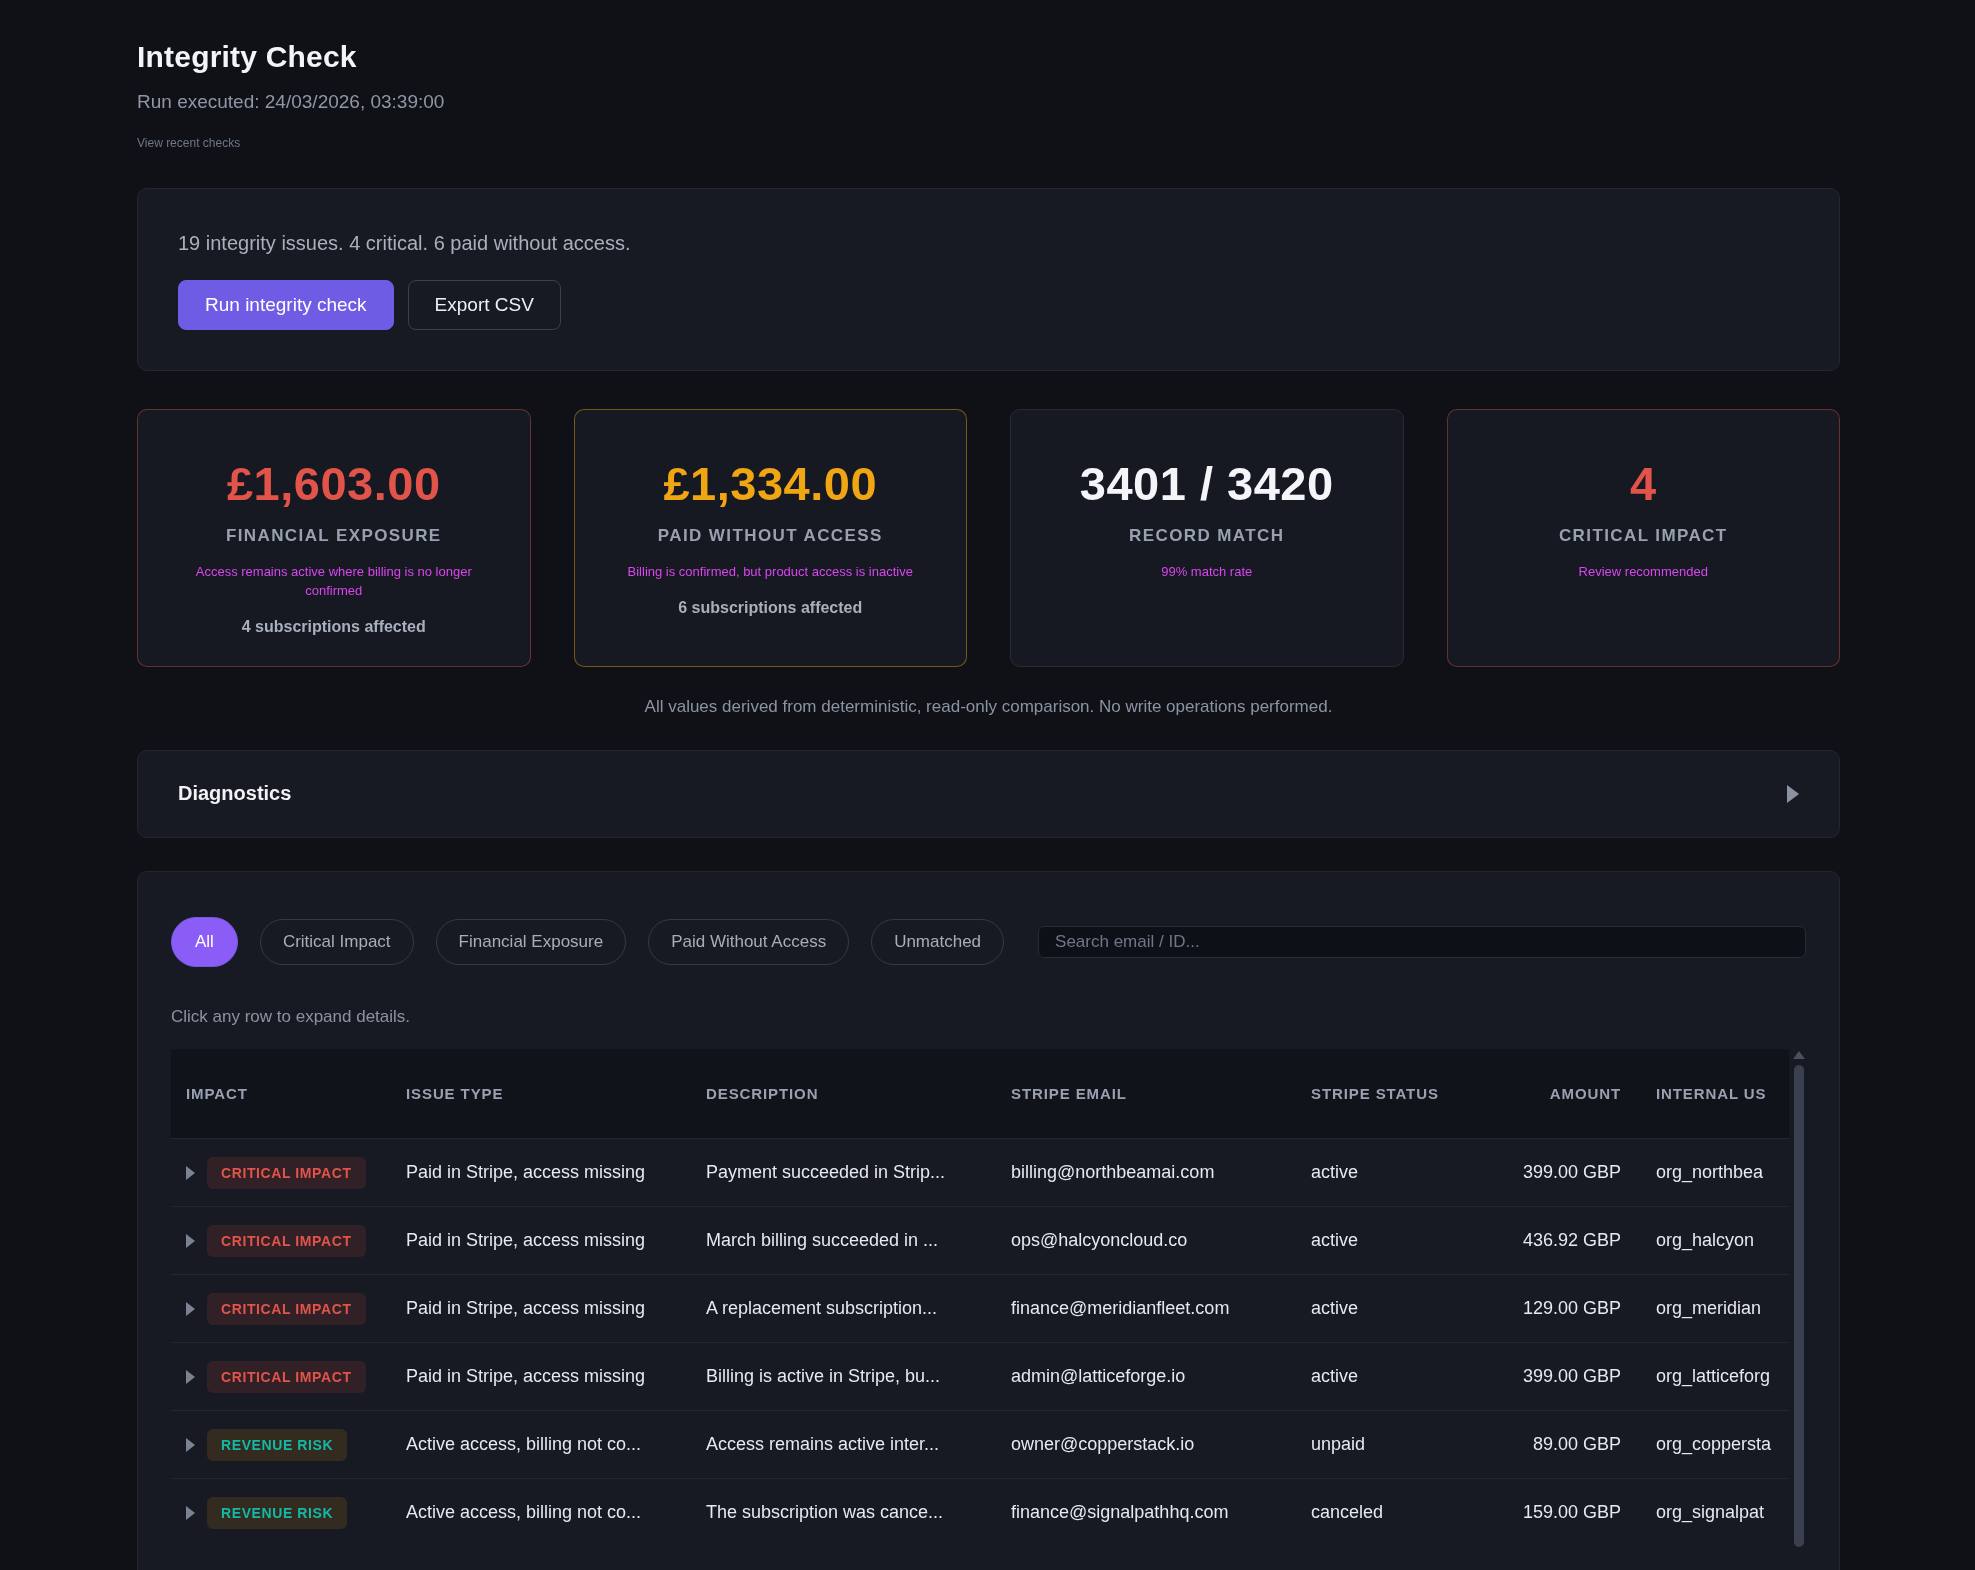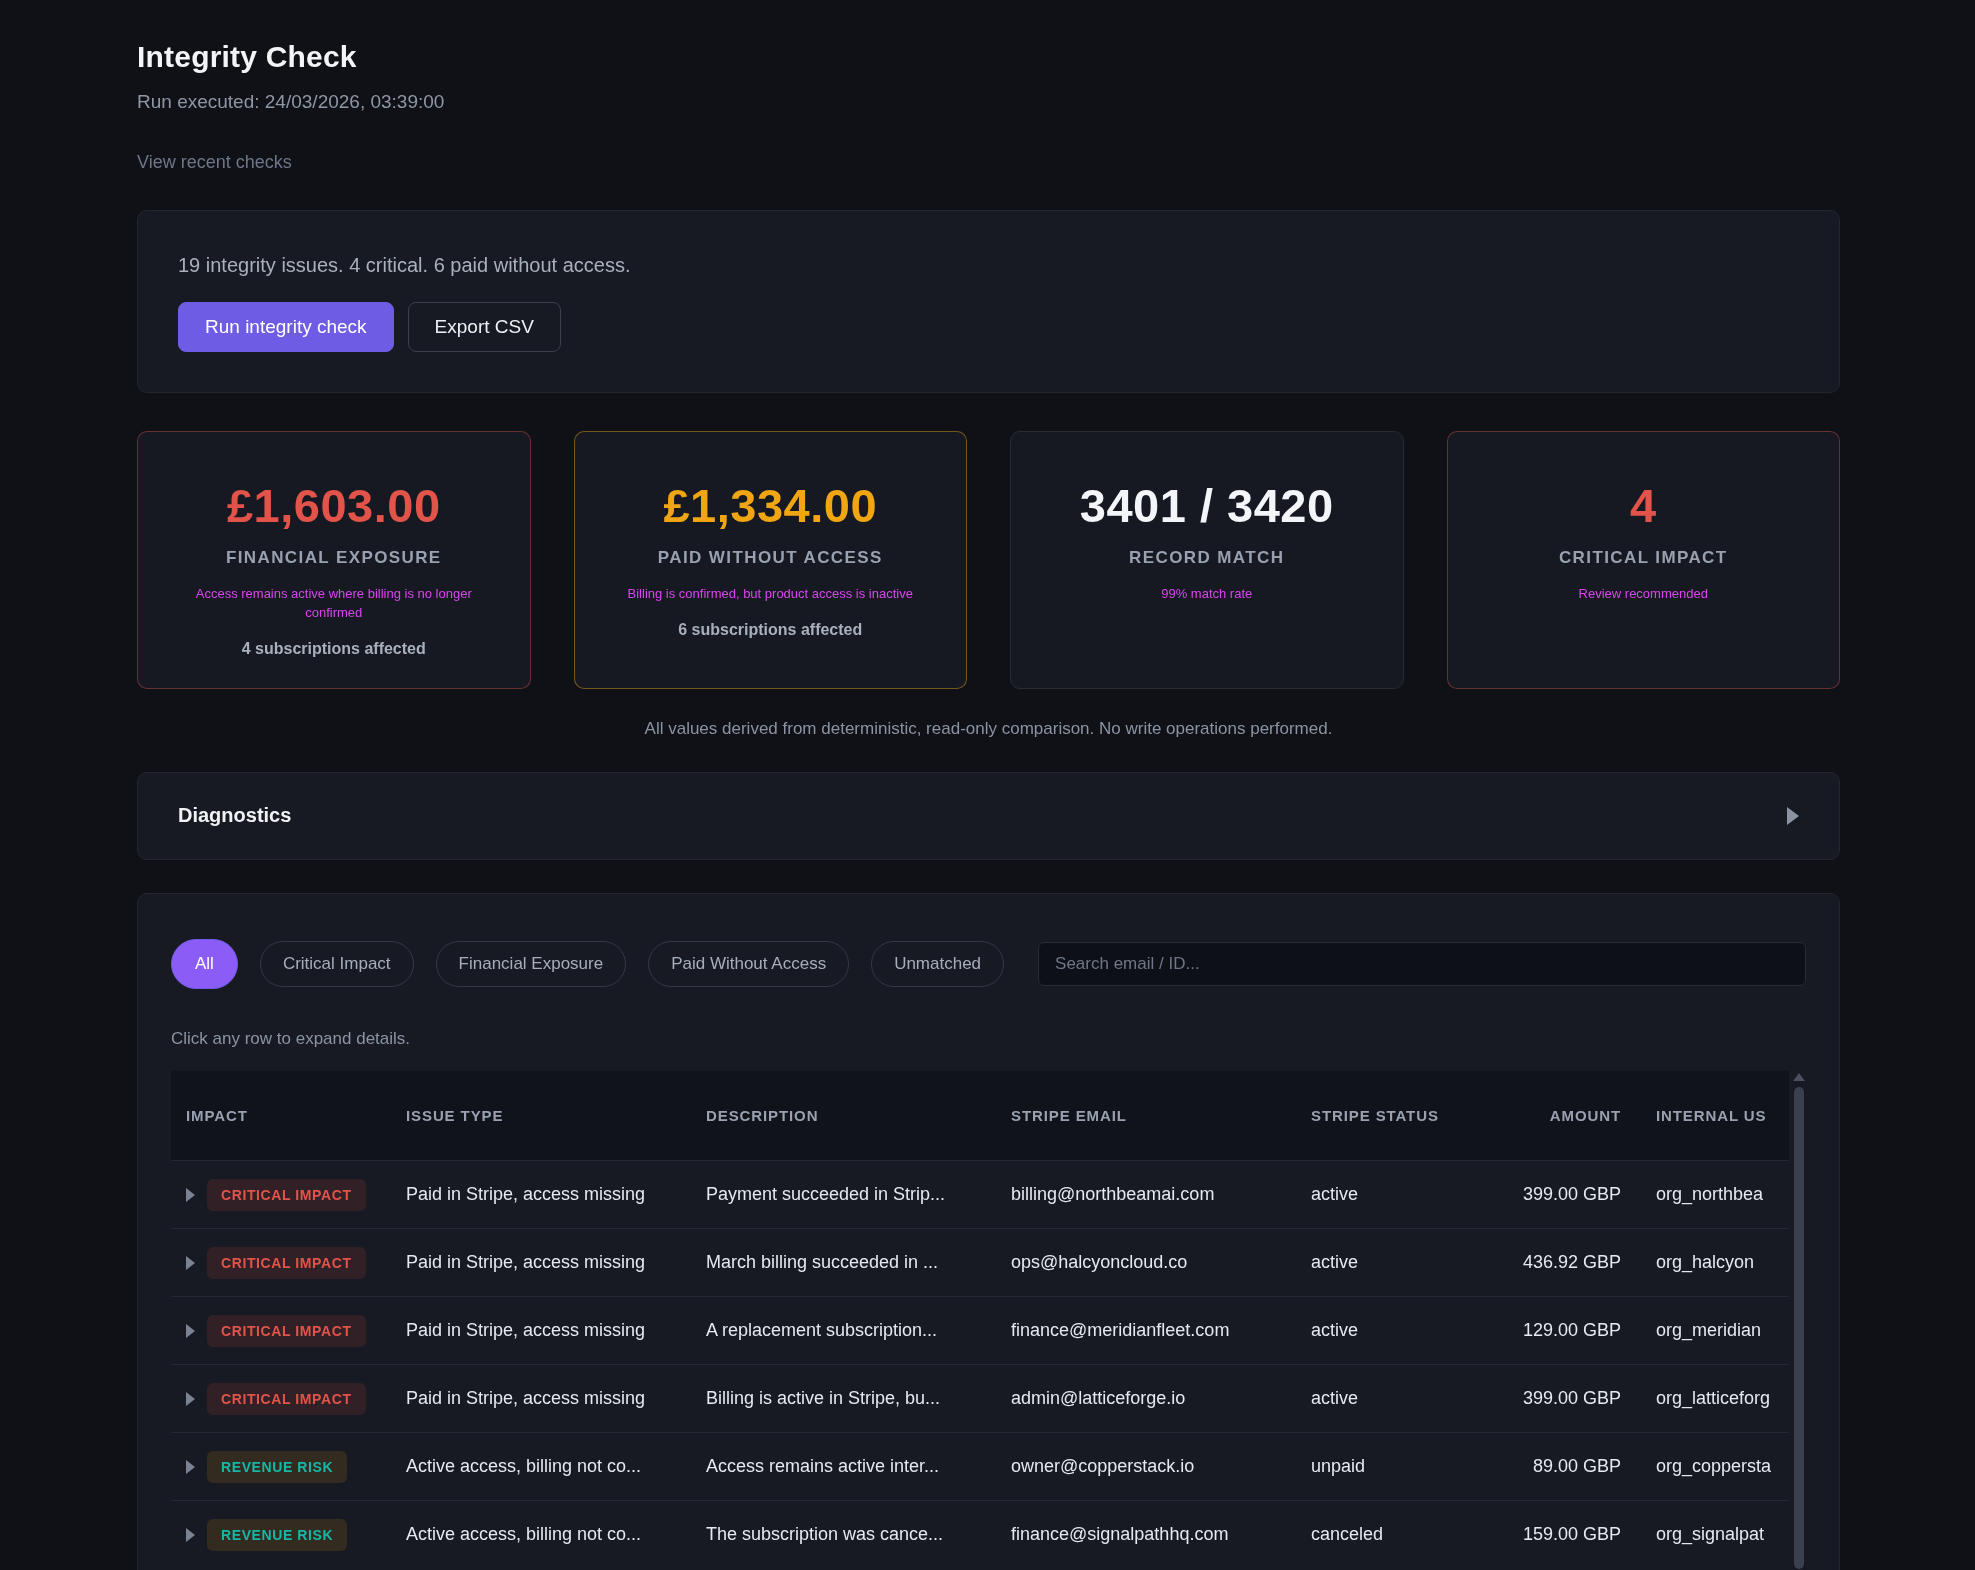--- a/index.html
+++ b/index.html
@@ -7,21 +7,21 @@
     width: 1975px; height: 1570px; overflow: hidden;
     background: #0f1117;
     font-family: "Liberation Sans", "DejaVu Sans", sans-serif;
     color: #e8ebf0;
   }
   .page { padding: 40px 135px 0 137px; }
 
   
   .h1 { font-size: 30px; font-weight: 700; color: #f2f4f7; letter-spacing: .2px; }
   .run-sub { margin-top: 17px; font-size: 19px; color: #8f97a6; }
-  .recent-link { display: inline-block; margin-top: 39px; font-size: 18px; color: #6e7787; text-decoration: none; cursor: pointer; }
+  .recent-link { display: inline-block; margin-top: 23px; font-size: 12px; color: #6e7787; text-decoration: none; cursor: pointer; }
 
   
   .panel { background: #171a22; border: 1px solid #222631; border-radius: 10px; }
   .summary-panel { margin-top: 37px; padding: 43px 40px 40px 40px; }
   .summary-text { font-size: 20px; color: #a9b0bd; }
   .btn-row { margin-top: 25px; display: flex; gap: 14px; }
   .btn { font-family: inherit; font-size: 19px; font-weight: 400; border-radius: 8px; padding: 13px 26px; cursor: pointer; }
   .btn-primary { background: #6e5ce4; border: 1px solid #6e5ce4; color: #ffffff; }
   .btn-ghost { background: transparent; border: 1px solid #3a404d; color: #eef0f4; }
 
@@ -43,21 +43,21 @@
   .diag-panel { margin-top: 33px; height: 88px; display: flex; align-items: center; justify-content: space-between; padding: 0 40px; cursor: pointer; }
   .diag-title { font-size: 20px; font-weight: 700; color: #f0f2f5; }
   .chev-right { width: 0; height: 0; border-top: 9px solid transparent; border-bottom: 9px solid transparent; border-left: 12px solid #8b93a3; }
 
   
   .main-panel { margin-top: 33px; padding: 45px 33px 40px; min-height: 690px; }
   .filter-row { display: flex; align-items: center; gap: 20px; }
   .chips { display: flex; align-items: center; gap: 22px; }
   .chip { font-family: inherit; font-size: 17px; color: #a6adbb; background: transparent; border: 1px solid #333947; border-radius: 999px; padding: 12px 22px; white-space: nowrap; cursor: pointer; }
   .chip.active { background: #8b5cf6; border-color: #6e5ce4; color: #ffffff; padding: 14px 23px; }
-  .search-input { flex: 1; margin-left: 14px; height: 44px; background: #0d1016; border: 1px solid #272c37; border-radius: 6px; padding: 0 16px; font-family: inherit; font-size: 17px; color: #dfe3ea; }
+  .search-input { flex: 1; margin-left: 14px; height: 32px; background: #0d1016; border: 1px solid #272c37; border-radius: 6px; padding: 0 16px; font-family: inherit; font-size: 17px; color: #dfe3ea; }
   .search-input::placeholder { color: #6f7787; }
 
   .hint { margin-top: 40px; font-size: 17px; color: #8b93a3; }
 
   
   .table-wrap { margin-top: 22px; display: flex; gap: 3px; }
   .table-viewport { width: 1618px; overflow: hidden; }
   table { border-collapse: collapse; table-layout: fixed; width: 1700px; }
   col.c-impact { width: 235px; } col.c-issue { width: 300px; } col.c-desc { width: 305px; }
   col.c-email { width: 300px; } col.c-status { width: 210px; } col.c-amount { width: 100px; } col.c-internal { width: 250px; }

